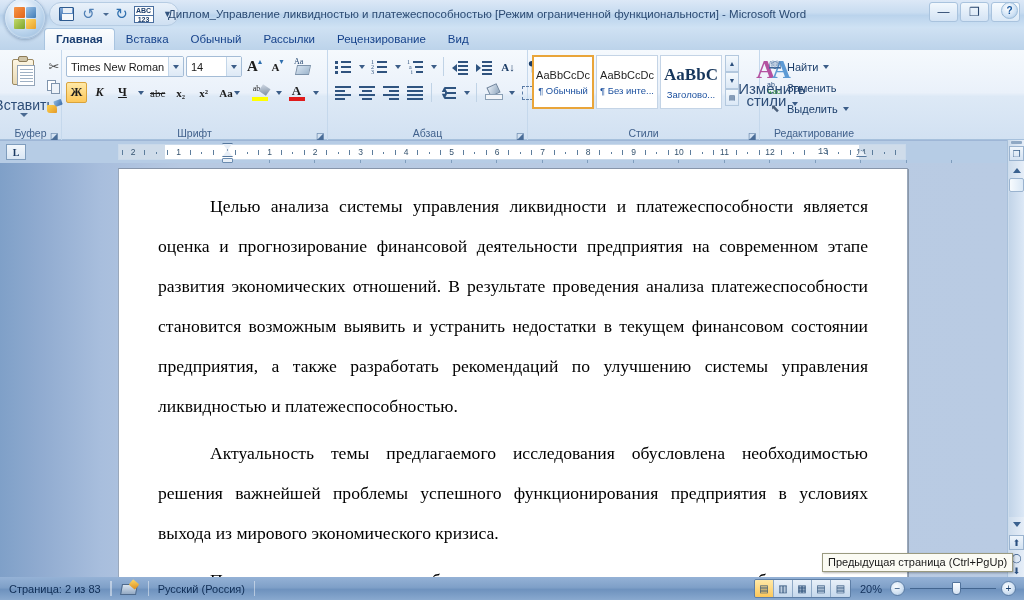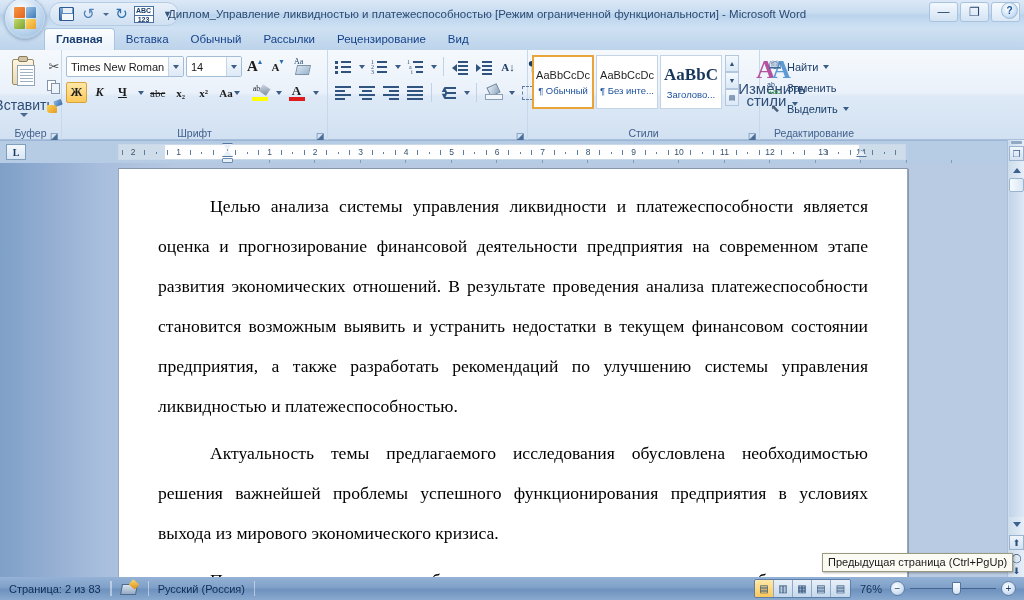--- a/index.html
+++ b/index.html
@@ -656,20 +656,21 @@
           <span class="mini-caret"></span>
         </div>
         <div class="pbtn">
           <span class="border-ico"></span>
         </div>
         <div class="pbtn" style="width:10px">
           <span class="mini-caret"></span>
         </div>
       </div>
     </div>
+    <div class="group-label">Абзац</div>
     <div class="dialog-launcher"></div>
   </div>
 
   <div class="group g-styles">
     <div class="group-body">
       <div class="style-gallery">
         <div class="style-item sel">
           <span class="st-prev">AaBbCcDc</span>
           <span class="st-name">¶ Обычный</span>
         </div>
@@ -781,21 +782,21 @@
         <span class="rt-bar" style="left: 525.875px;"></span>
         <span class="rt-bar" style="left: 548.625px;"></span>
         <span class="rt-num" style="left: 605.5px;">11</span>
         <span class="rt-dot" style="left: 582.75px;"></span>
         <span class="rt-bar" style="left: 571.375px;"></span>
         <span class="rt-bar" style="left: 594.125px;"></span>
         <span class="rt-num" style="left: 651px;">12</span>
         <span class="rt-dot" style="left: 628.25px;"></span>
         <span class="rt-bar" style="left: 616.875px;"></span>
         <span class="rt-bar" style="left: 639.625px;"></span>
-        <span class="rt-num" style="left: 704px;">13</span>
+        <span class="rt-num" style="left: 704px; font-family: Liberation Mono, monospace;">13</span>
         <span class="rt-dot" style="left: 673.75px;"></span>
         <span class="rt-bar" style="left: 662.375px;"></span>
         <span class="rt-bar" style="left: 685.125px;"></span>
         <span class="rt-num" style="left: 742px;">14</span>
         <span class="rt-dot" style="left: 719.25px;"></span>
         <span class="rt-bar" style="left: 707.875px;"></span>
         <span class="rt-bar" style="left: 730.625px;"></span>
         <span class="rt-dot" style="left: 764.75px;"></span>
         <span class="rt-bar" style="left: 753.375px;"></span>
         <span class="rt-bar" style="left: 776.125px;"></span>
@@ -871,21 +872,21 @@
   <div class="sb-sep"></div>
 
   <div class="sb-right">
     <div class="viewbtns">
       <div class="vb on">▤</div>
       <div class="vb">▥</div>
       <div class="vb">▦</div>
       <div class="vb">▤</div>
       <div class="vb">▤</div>
     </div>
-    <div class="zoom-pct">76%</div>
+    <div class="zoom-pct">20%</div>
     <div class="zoom-ctl">
       <div class="zbtn">−</div>
       <div class="ztrack">
         <div class="zthumb"></div>
       </div>
       <div class="zbtn">+</div>
     </div>
   </div>
 </div>
 

